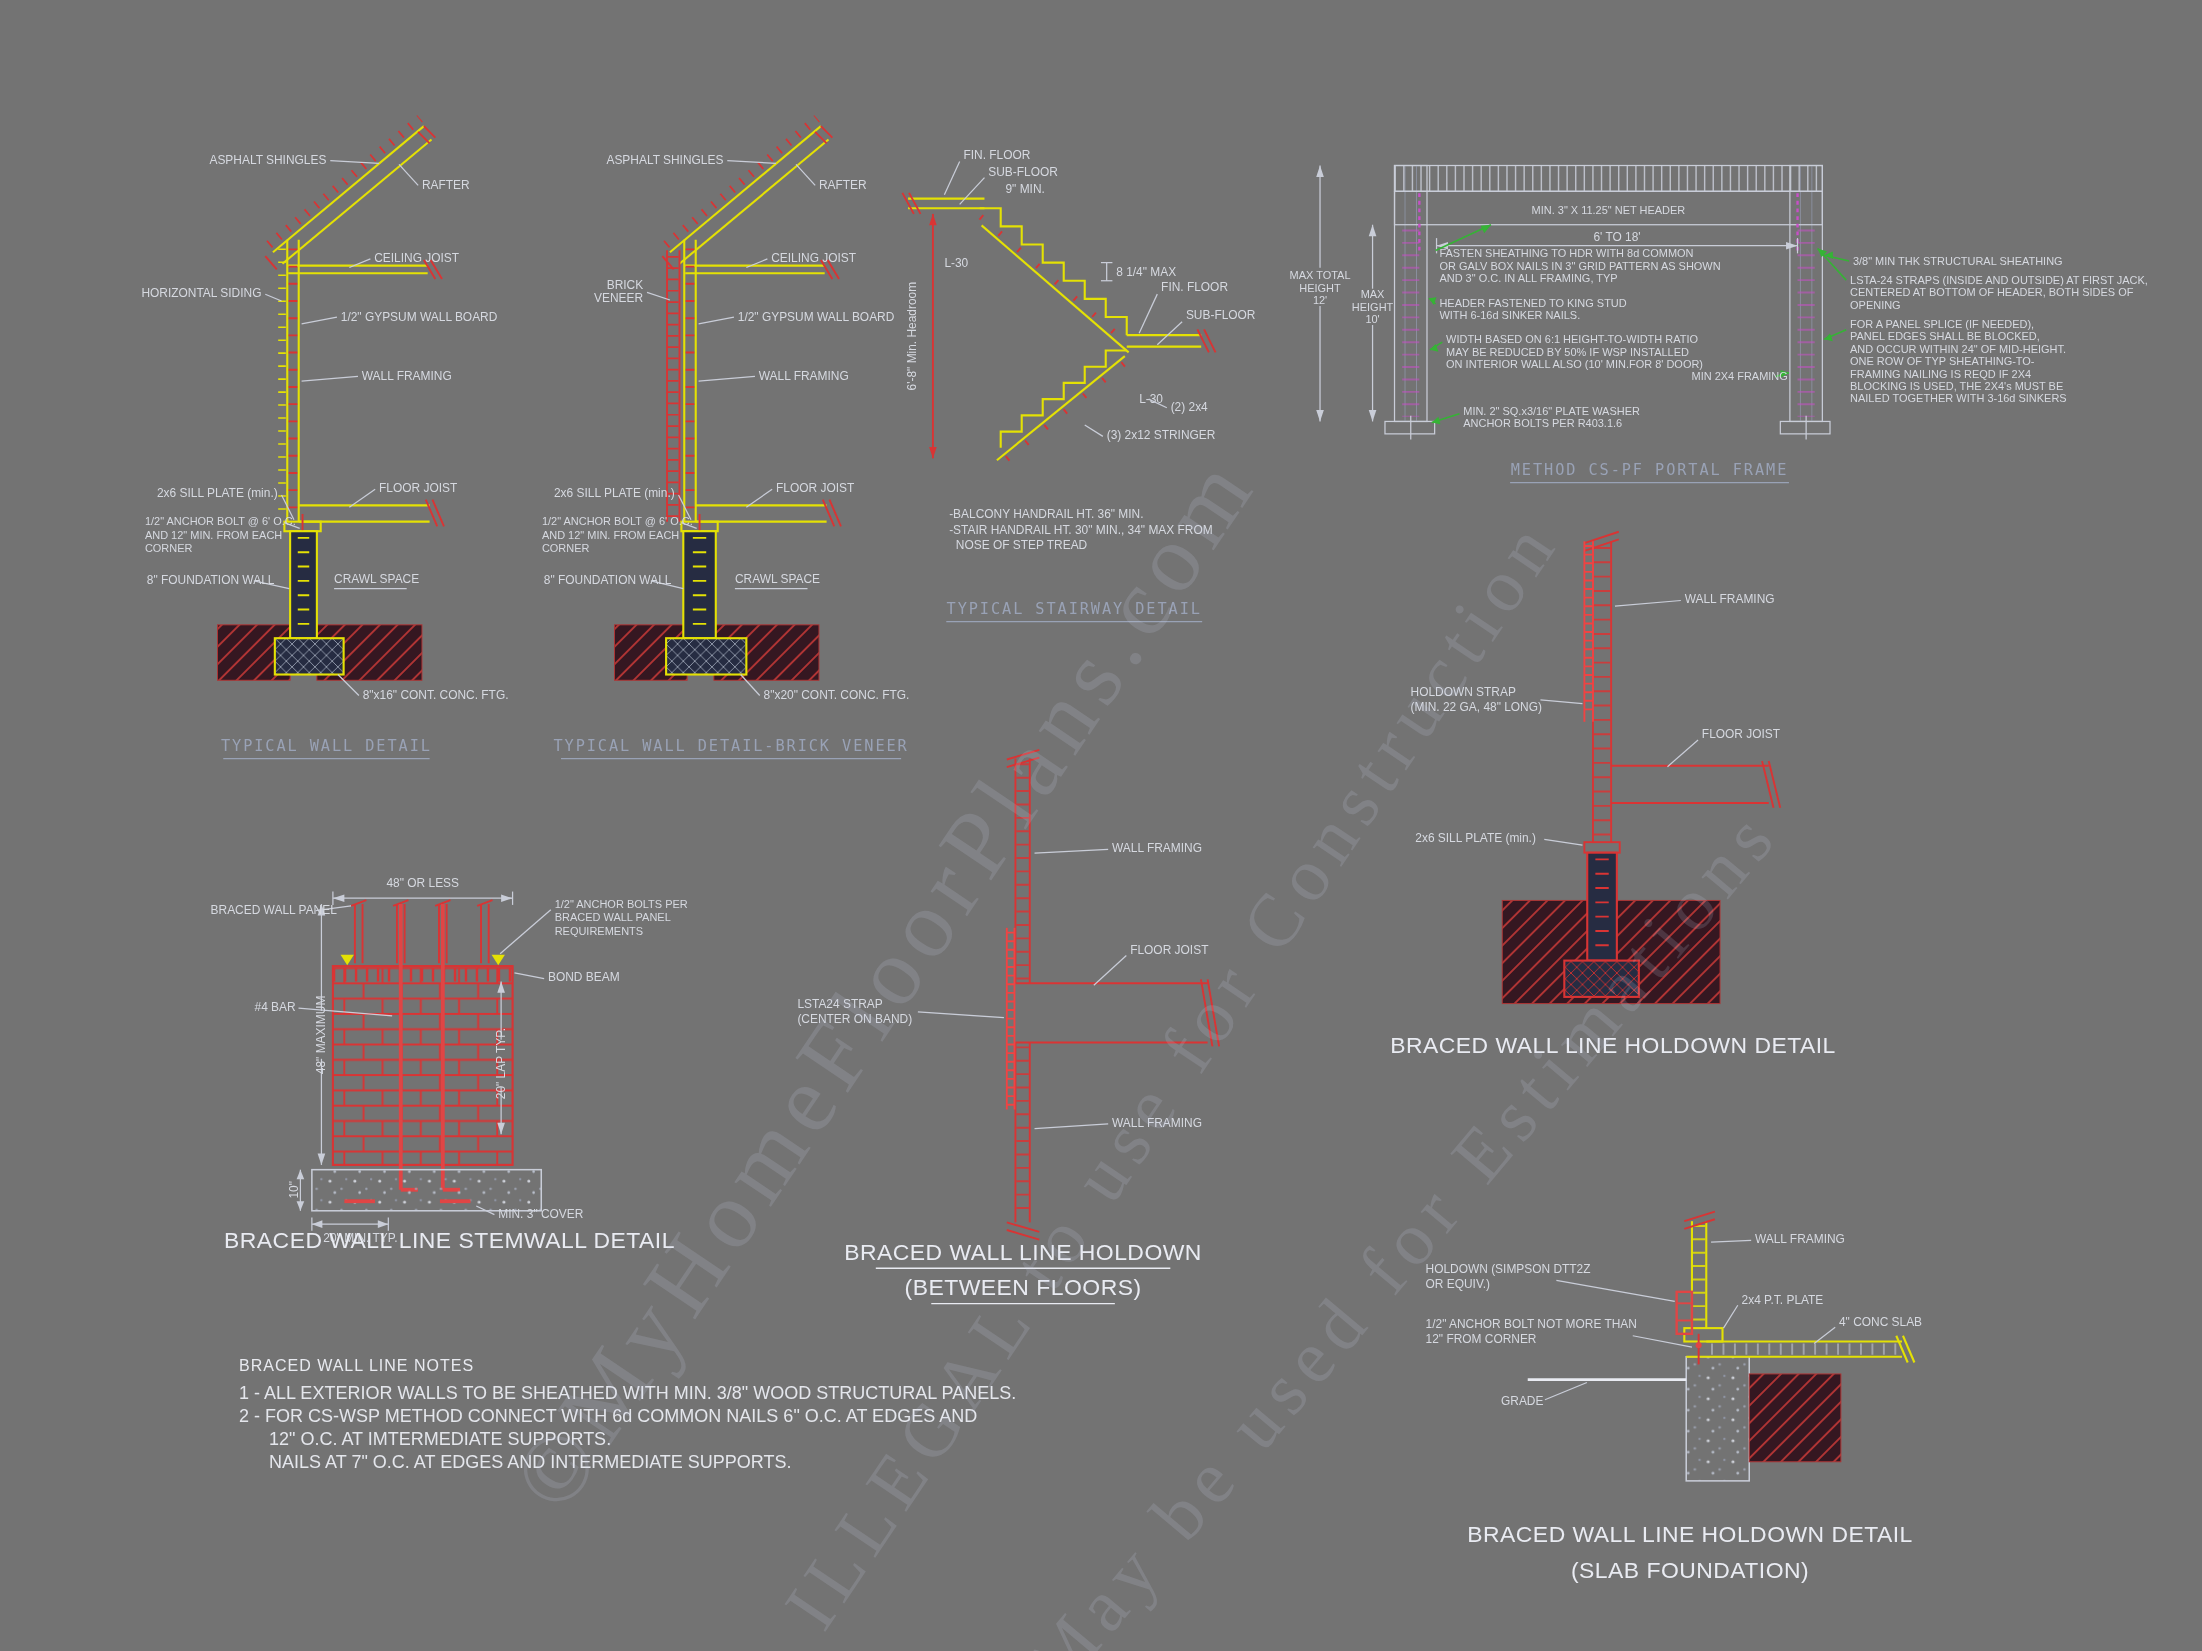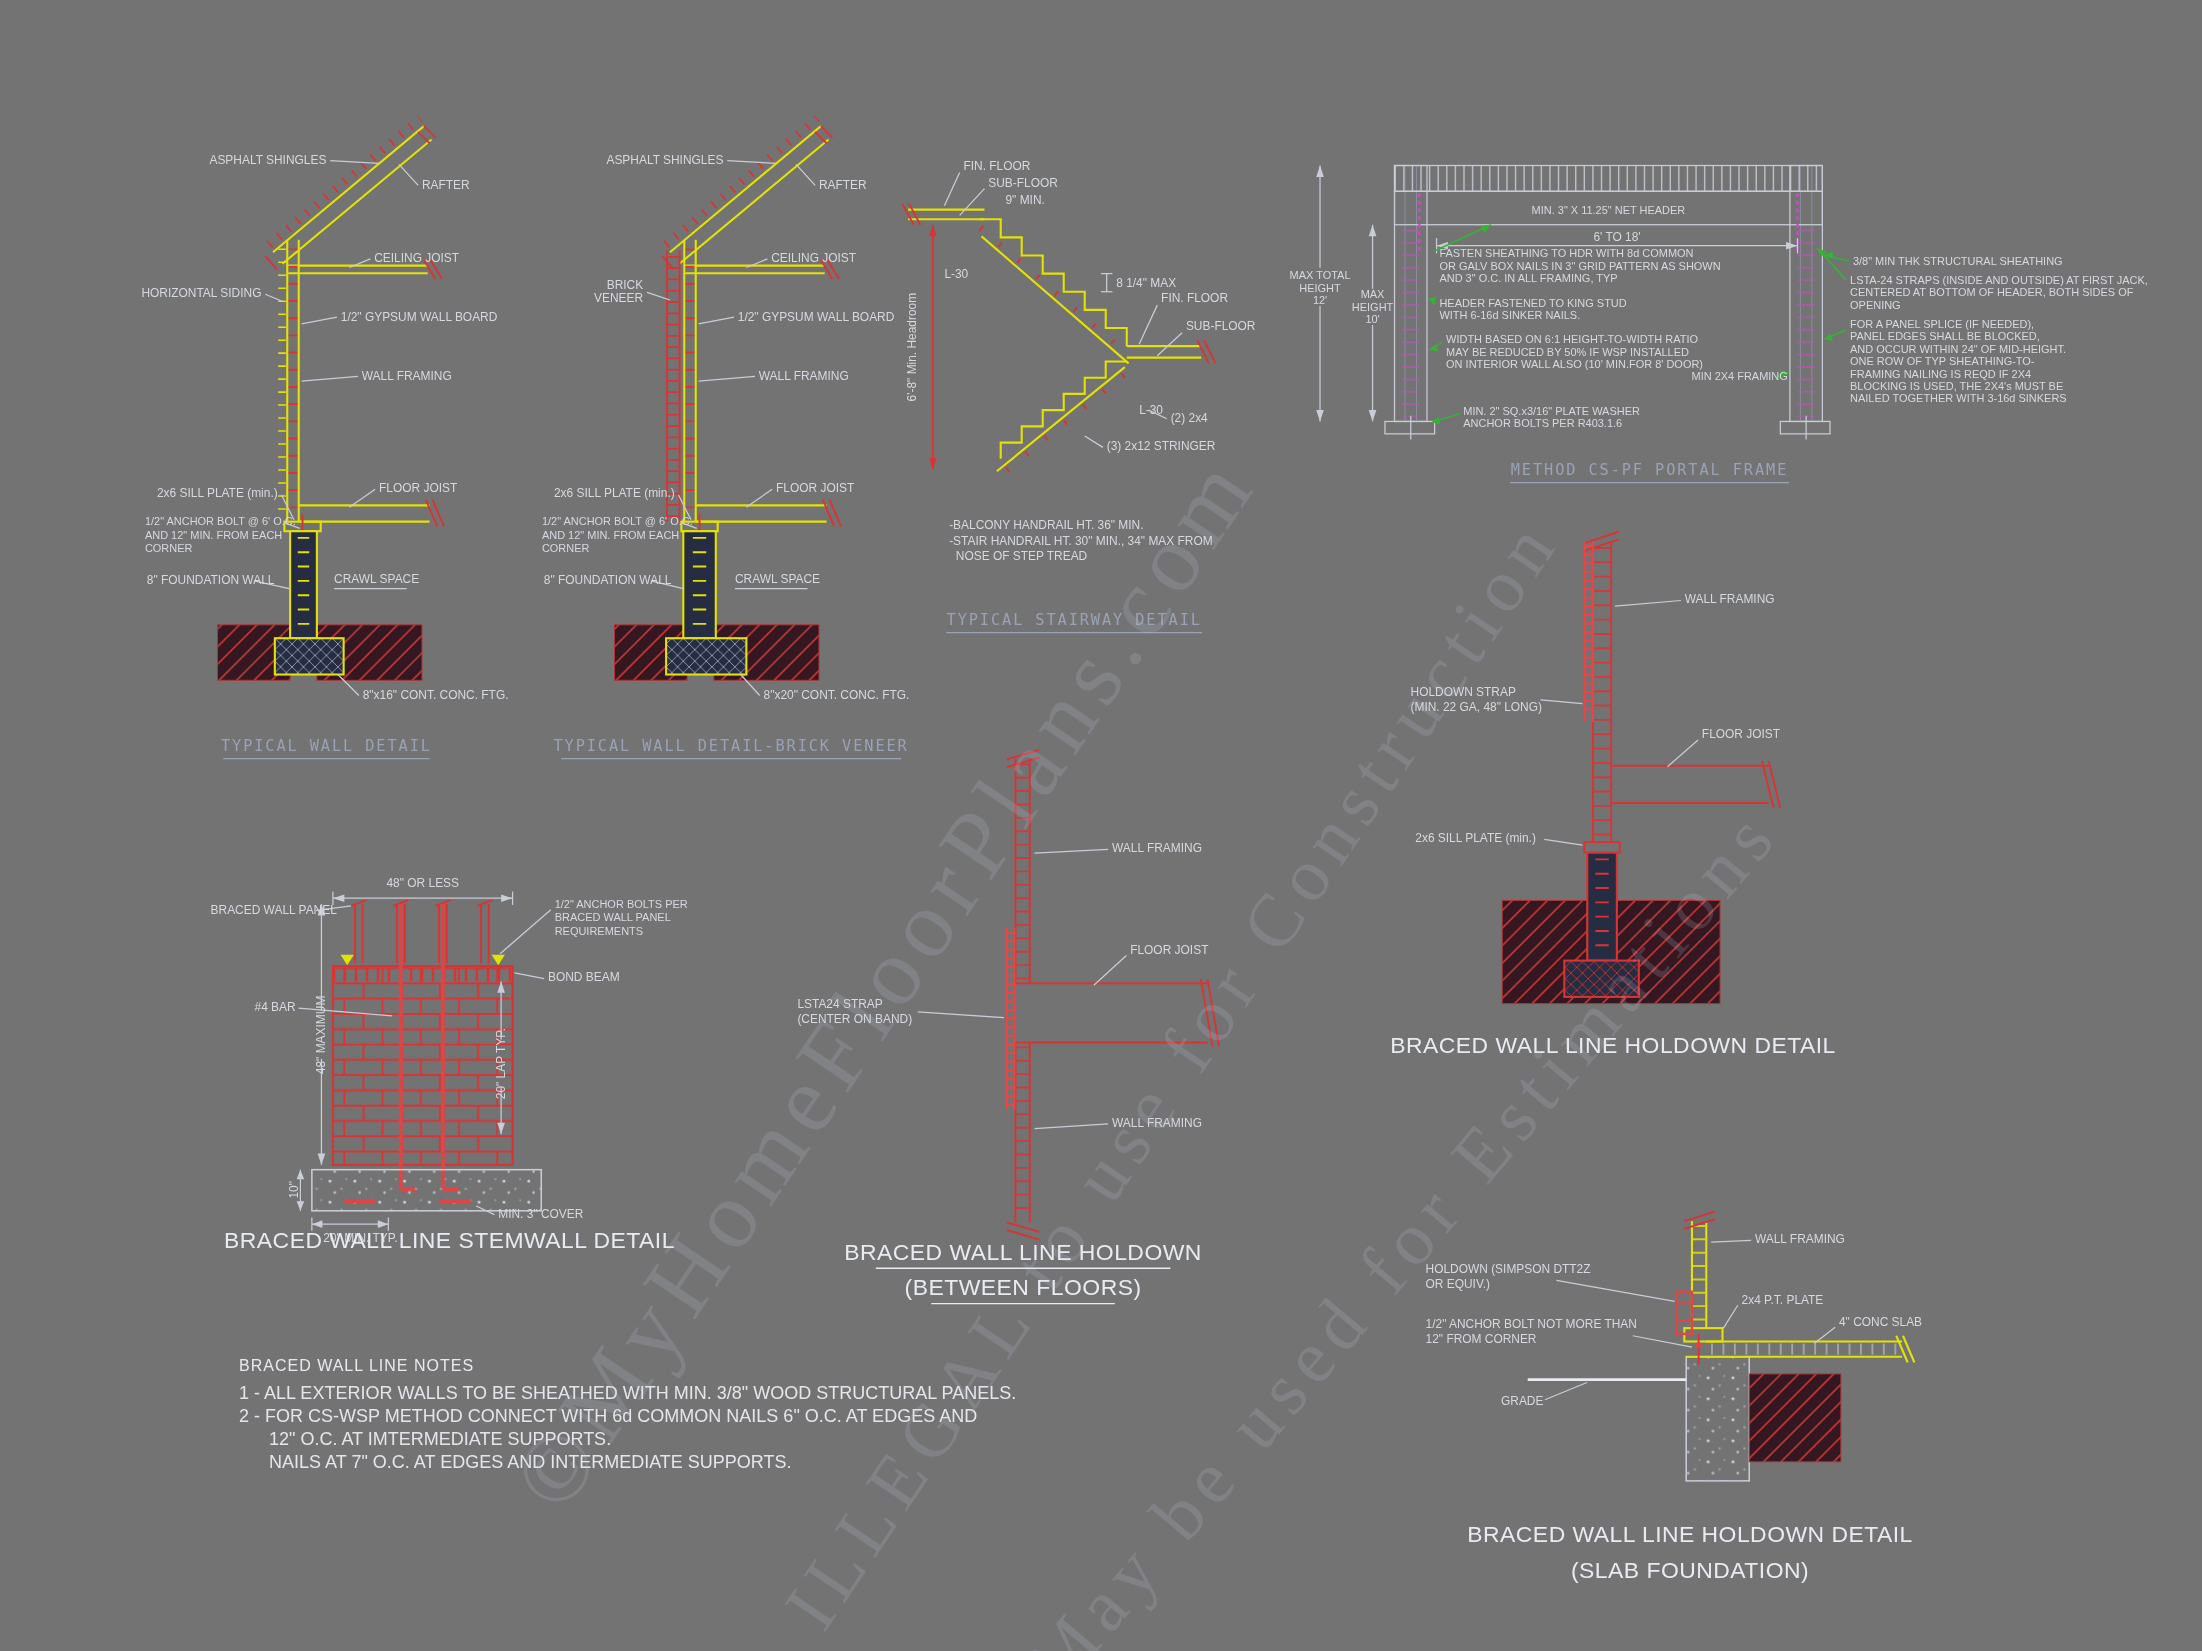--- a/index.html
+++ b/index.html
@@ -178,21 +178,21 @@
       <text class="ts" x="204" y="500">CRAWL SPACE</text>
       <line class="w" x1="204" y1="506" x2="280" y2="506"></line>
       <line class="w" x1="230" y1="618" x2="210" y2="596"></line>
       <text class="ts" x="234" y="622">8"x20" CONT. CONC. FTG.</text>
       <text class="cadtitle mid" x="200" y="676">TYPICAL WALL DETAIL-BRICK VENEER</text>
       <line x1="22" y1="684" x2="378" y2="684" stroke="#99a2b6" stroke-width="1.2"></line>
     </g>
   </svg>
   </div>
 
-  <div class="panel" style="left:889px;top:135px">
+  <div class="panel" style="left:889px;top:124px">
   <svg width="401" height="535" viewBox="0 0 420 560">
     <g>
       <line class="y" x1="20" y1="78" x2="100" y2="78"></line>
       <line class="y" x1="20" y1="88" x2="100" y2="88"></line>
       <line class="r" x1="14" y1="72" x2="26" y2="94"></line>
       <line class="r" x1="21" y1="72" x2="33" y2="94"></line>
       <line class="r" x1="46" y1="94" x2="46" y2="350"></line>
       <polygon points="46,94 42,106 50,106" fill="#d93434"></polygon>
       <polygon points="46,350 42,338 50,338" fill="#d93434"></polygon>
       <path class="y" d="M95,88 h22 v19 h22 v19 h22 v19 h22 v19 h22 v19 h22 v19 h22 v19"></path>

